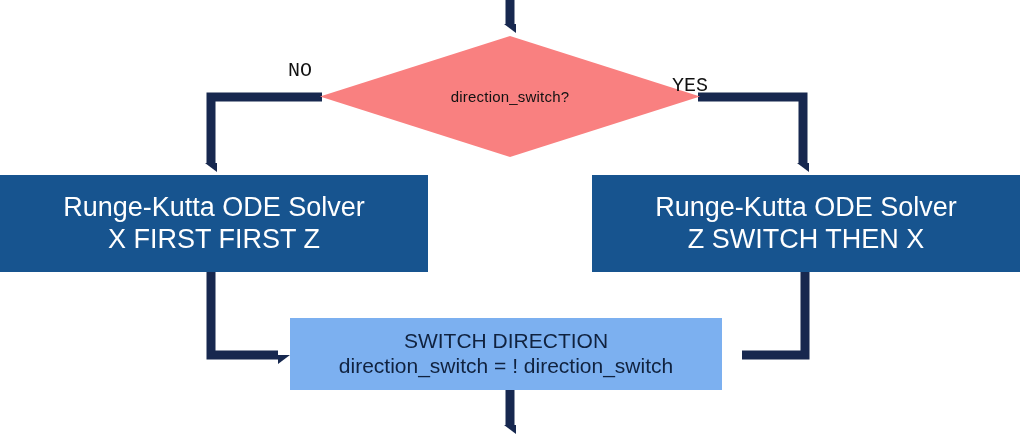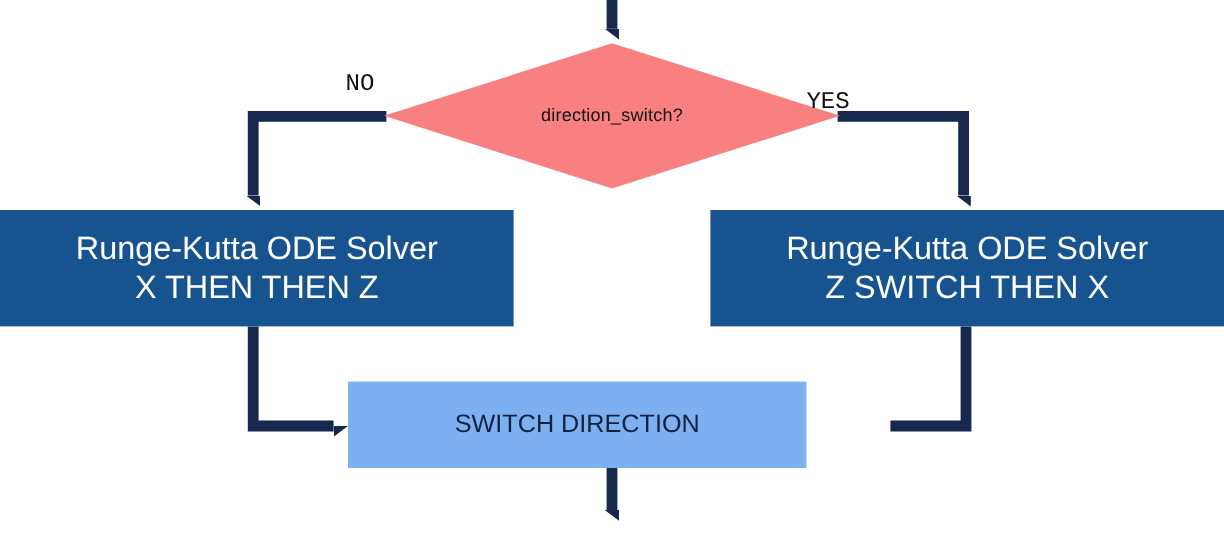--- a/index.html
+++ b/index.html
@@ -65,21 +65,21 @@
     color: #ffffff;
     font-size: 27px;
   }
   #proc-left  { left: 0px;   top: 175px; width: 428px; height: 97px; }
   #proc-right { left: 592px; top: 175px; width: 428px; height: 97px; }
 
   
   #switch-box {
     left: 290px;
     top: 318px;
-    width: 382px;
+    width: 432px;
     height: 72px;
     background: #7CB0F0;
     color: #10223F;
     font-size: 21px;
   }
 
   
   .branch-label {
     position: absolute;
     font-size: 20px;
@@ -136,25 +136,26 @@
   <svg id="decision-shape" viewBox="0 0 380 121" xmlns="http://www.w3.org/2000/svg">
     <polygon points="190,0 380,60.5 190,121 0,60.5" fill="#F98080"></polygon>
   </svg>
   <div id="decision-label">direction_switch?</div>
 
   <div class="branch-label" id="label-no">NO</div>
   <div class="branch-label" id="label-yes">YES</div>
 
   <div class="node proc-dark" id="proc-left">
     <span>Runge-Kutta ODE Solver</span>
-    <span>X THEN THEN Z</span>
+    <span>X FIRST FIRST Z</span>
   </div>
 
   <div class="node proc-dark" id="proc-right">
     <span>Runge-Kutta ODE Solver</span>
     <span>Z SWITCH THEN X</span>
   </div>
 
   <div class="node" id="switch-box">
     <span>SWITCH DIRECTION</span>
+    <span>direction_switch = ! direction_switch</span>
   </div>
 
 </div>
 
 </body></html>

